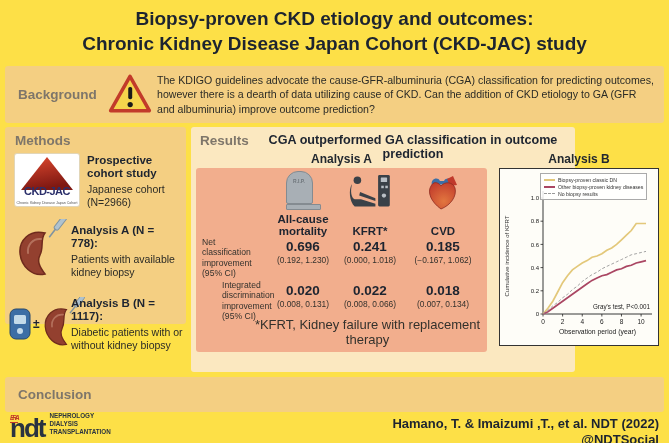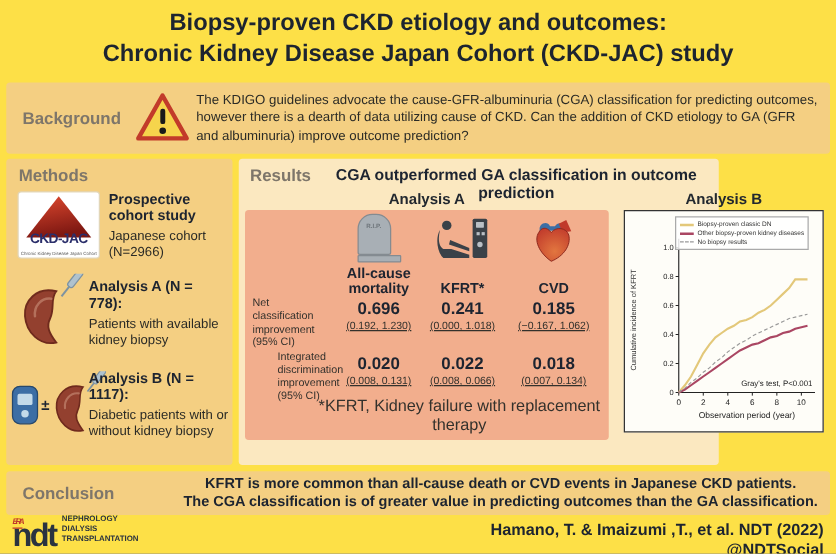--- a/index.html
+++ b/index.html
@@ -13,21 +13,21 @@
     justify-content:center;align-items:center;text-align:center;}
   .title-line{font-size:19px;font-weight:bold;color:#1D2430;line-height:1.32;}
 
   
   #background-panel{top:66px;left:5px;width:659px;height:57px;}
   #background-label{position:absolute;left:13px;top:21px;}
   #warning-icon{position:absolute;left:103px;top:7px;width:44px;height:42px;}
   #background-text{position:absolute;left:152px;top:7px;right:10px;font-size:10.6px;line-height:1.35;color:#2B2B26;}
 
   
-  #methods-panel{top:127px;left:5px;width:181px;height:245px;}
+  #methods-panel{top:127px;left:5px;width:181px;height:197px;}
   #methods-label{position:absolute;left:10px;top:6px;}
   #ckdjac-logo{position:absolute;left:10px;top:27px;width:64px;height:52px;background:#fff;border-radius:2px;
     box-shadow:0 0 0 1px #e2d6b8;}
   #ckdjac-name{position:absolute;left:0;right:0;top:31px;text-align:center;font-weight:bold;font-size:11px;
     color:#2B2F6B;letter-spacing:-0.5px;}
   #ckdjac-caption{position:absolute;left:0;right:0;bottom:1px;text-align:center;font-size:3.6px;color:#555;}
   #cohort-text{position:absolute;left:82px;top:27px;right:3px;}
   .m-title{font-weight:bold;font-size:11.5px;line-height:1.15;color:#1D2430;}
   .m-sub{font-size:10.5px;line-height:1.22;margin-top:3px;color:#2B2B26;}
   #analysisA-icon{position:absolute;left:10px;top:92px;}
@@ -49,21 +49,21 @@
   .rowlab{position:absolute;left:6px;width:56px;font-size:8.6px;line-height:1.2;color:#33312C;}
   #rowlab-1{top:69px;} #rowlab-2{top:112px;margin-left:20px;}
   .acol{position:absolute;top:0;width:88px;height:100%;text-align:center;}
   #acol-1{left:63px;} #acol-2{left:130px;} #acol-3{left:203px;}
   .icon-box{position:absolute;left:0;right:0;top:4px;height:38px;display:flex;align-items:flex-end;justify-content:center;}
   .col-header{position:absolute;left:0;right:0;top:42px;height:27px;display:flex;flex-direction:column;
     justify-content:flex-end;font-weight:bold;font-size:11.5px;line-height:1.05;color:#1D2430;}
   .val{position:absolute;left:-6px;right:-6px;}
   .v1{top:72px;} .v2{top:116px;}
   .num{font-size:13.5px;font-weight:bold;color:#1D2430;line-height:1.1;}
-  .ci{font-size:8.4px;color:#33312C;line-height:1.2;text-decoration:underline;}
+  .ci{font-size:8.4px;color:#33312C;line-height:1.2;}
   #table-footnote{position:absolute;left:56px;right:4px;bottom:5px;text-align:center;font-size:13px;color:#33312C;}
 
   
   .tombstone{position:relative;width:25px;height:31px;background:#A8AFB5;border:1px solid #848B91;
     border-radius:12px 12px 2px 2px;}
   .tombstone .rip{position:absolute;top:6px;left:0;right:0;text-align:center;font-size:5px;font-weight:bold;color:#6E757B;}
   .tombstone-base{width:33px;height:4px;background:#A8AFB5;border:1px solid #848B91;margin:0 auto;border-radius:1px;}
 
   
   #analysisB-box{position:absolute;left:308px;top:41px;width:160px;height:178px;background:#FEFDF8;
@@ -296,24 +296,20 @@
           <div class="legend-row">
             <span class="legend-swatch" style="border-top: 1.5px dashed rgb(153, 153, 153);"></span>
             <span class="legend-text">No biopsy results</span>
           </div>
         </div>
     </div>
   </div>
 
   <div id="conclusion-panel" class="panel">
     <div id="conclusion-label" class="section-label">Conclusion</div>
-    <div id="conclusion-text">
-      <div>KFRT is more common than all-cause death or CVD events in Japanese CKD patients.</div>
-      <div>The CGA classification is of greater value in predicting outcomes than the GA classification.</div>
-    </div>
   </div>
 
   <div id="footer">
     <div id="ndt-logo">
       <div id="ndt-word">
         <span id="era-mark">ERA</span>
         <span>ndt</span>
       </div>
       <div id="journal-name">
         <div>NEPHROLOGY</div>

